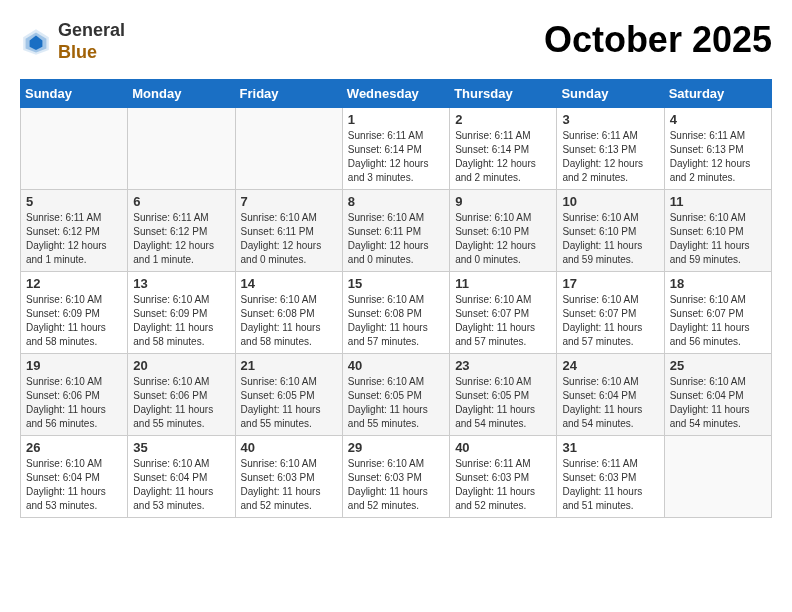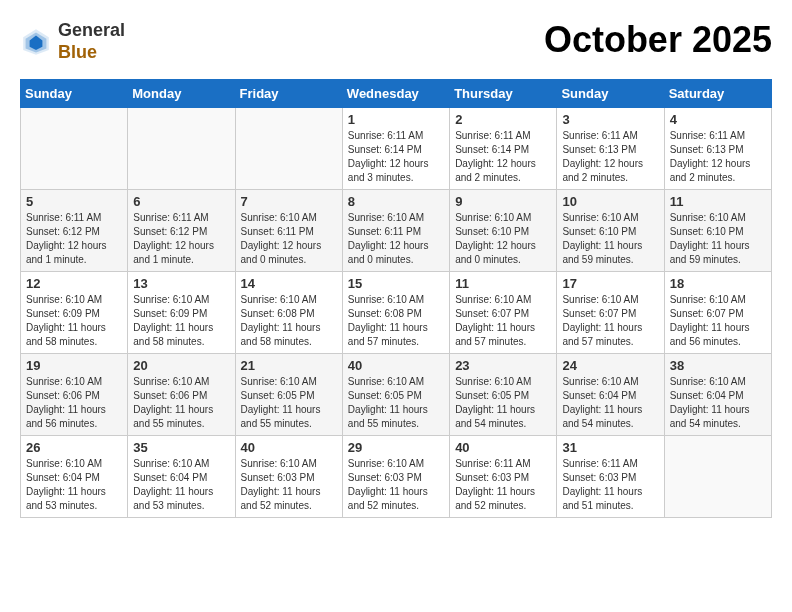--- a/index.html
+++ b/index.html
@@ -291,21 +291,21 @@
 and 54 minutes.</div>
         </td>
         <td>
           <div class="day-number">24</div>
           <div class="day-info" style="white-space: pre-line;">Sunrise: 6:10 AM
 Sunset: 6:04 PM
 Daylight: 11 hours
 and 54 minutes.</div>
         </td>
         <td>
-          <div class="day-number">38</div>
+          <div class="day-number">25</div>
           <div class="day-info" style="white-space: pre-line;">Sunrise: 6:10 AM
 Sunset: 6:04 PM
 Daylight: 11 hours
 and 54 minutes.</div>
         </td>
       </tr>
       <tr>
         <td>
           <div class="day-number">26</div>
           <div class="day-info" style="white-space: pre-line;">Sunrise: 6:10 AM

